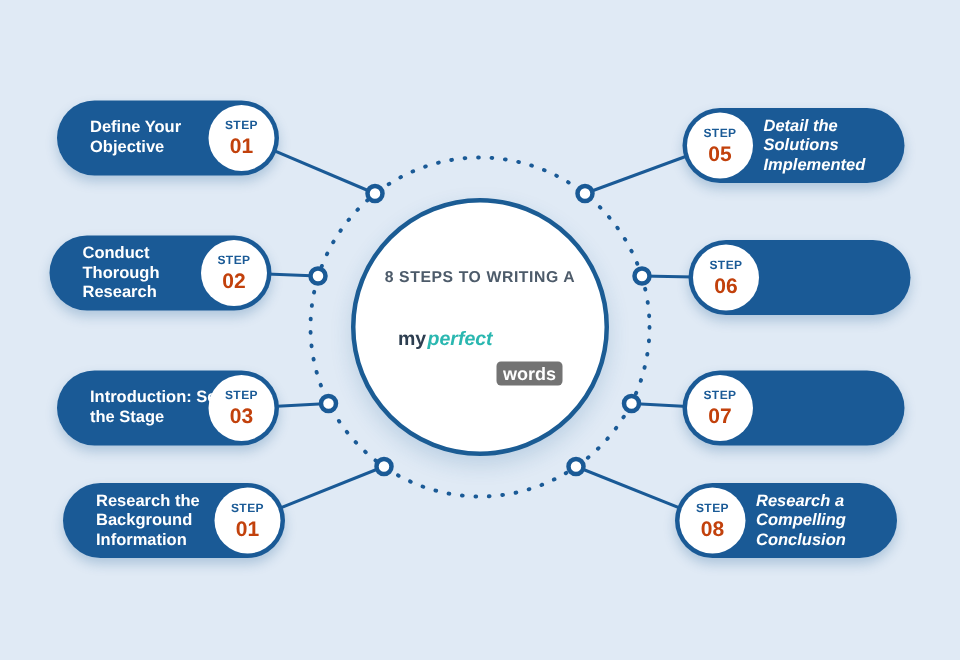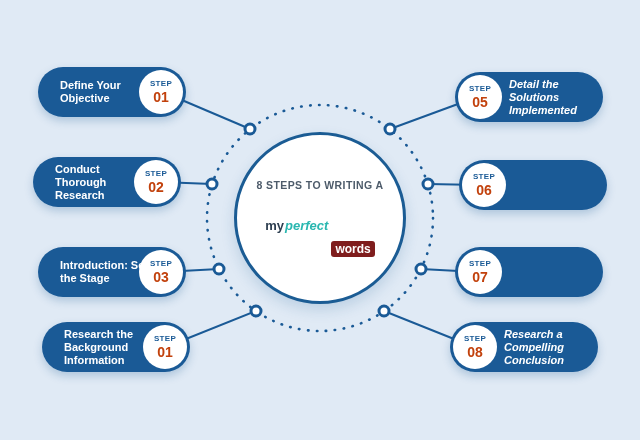--- a/index.html
+++ b/index.html
@@ -27,21 +27,21 @@
     margin-bottom:2px;
   }
   .center-title{
     font-size:24px;font-weight:700;color:#1b5c94;letter-spacing:0.5px;
     margin-bottom:10px;
   }
   .logo{display:flex;align-items:center;gap:1px;font-size:13px;}
   .logo-my{color:#2d3e50;font-weight:700;}
   .logo-perfect{color:#2ab7b0;font-weight:700;font-style:italic;}
   .logo-words{
-    background:#7f1d1d;color:#ffffff;font-weight:700;
+    background:#737373;color:#ffffff;font-weight:700;
     padding:1px 4px;border-radius:3px;margin-left:2px;font-size:12px;margin-top:48px;
   }
 
   
   .pill{
     position:absolute;width:148px;height:50px;
     background:#1a5a96;border-radius:25px;z-index:2;
     display:flex;align-items:center;box-sizing:border-box;
     box-shadow:0 4px 8px rgba(27,92,148,0.25);
   }

